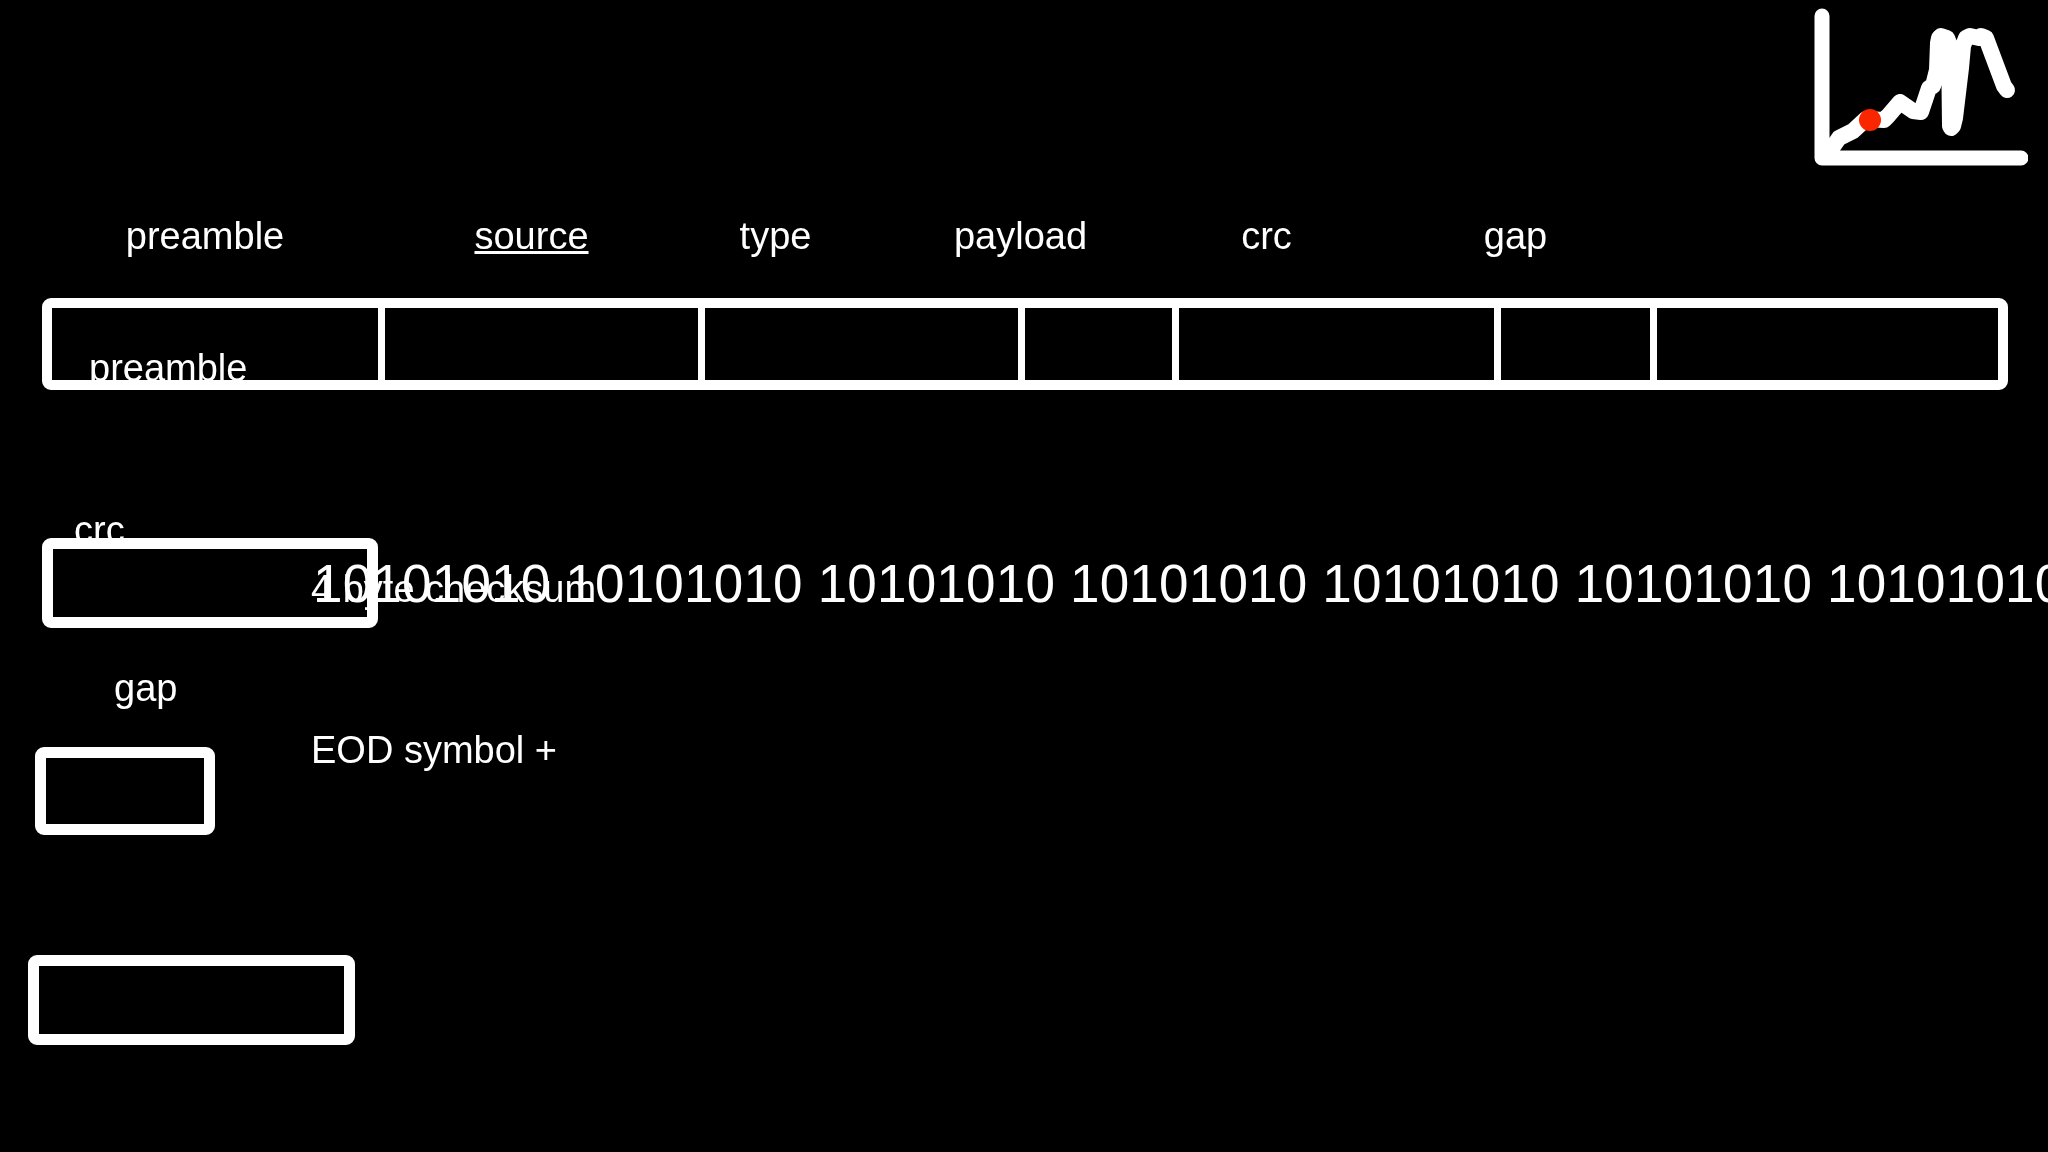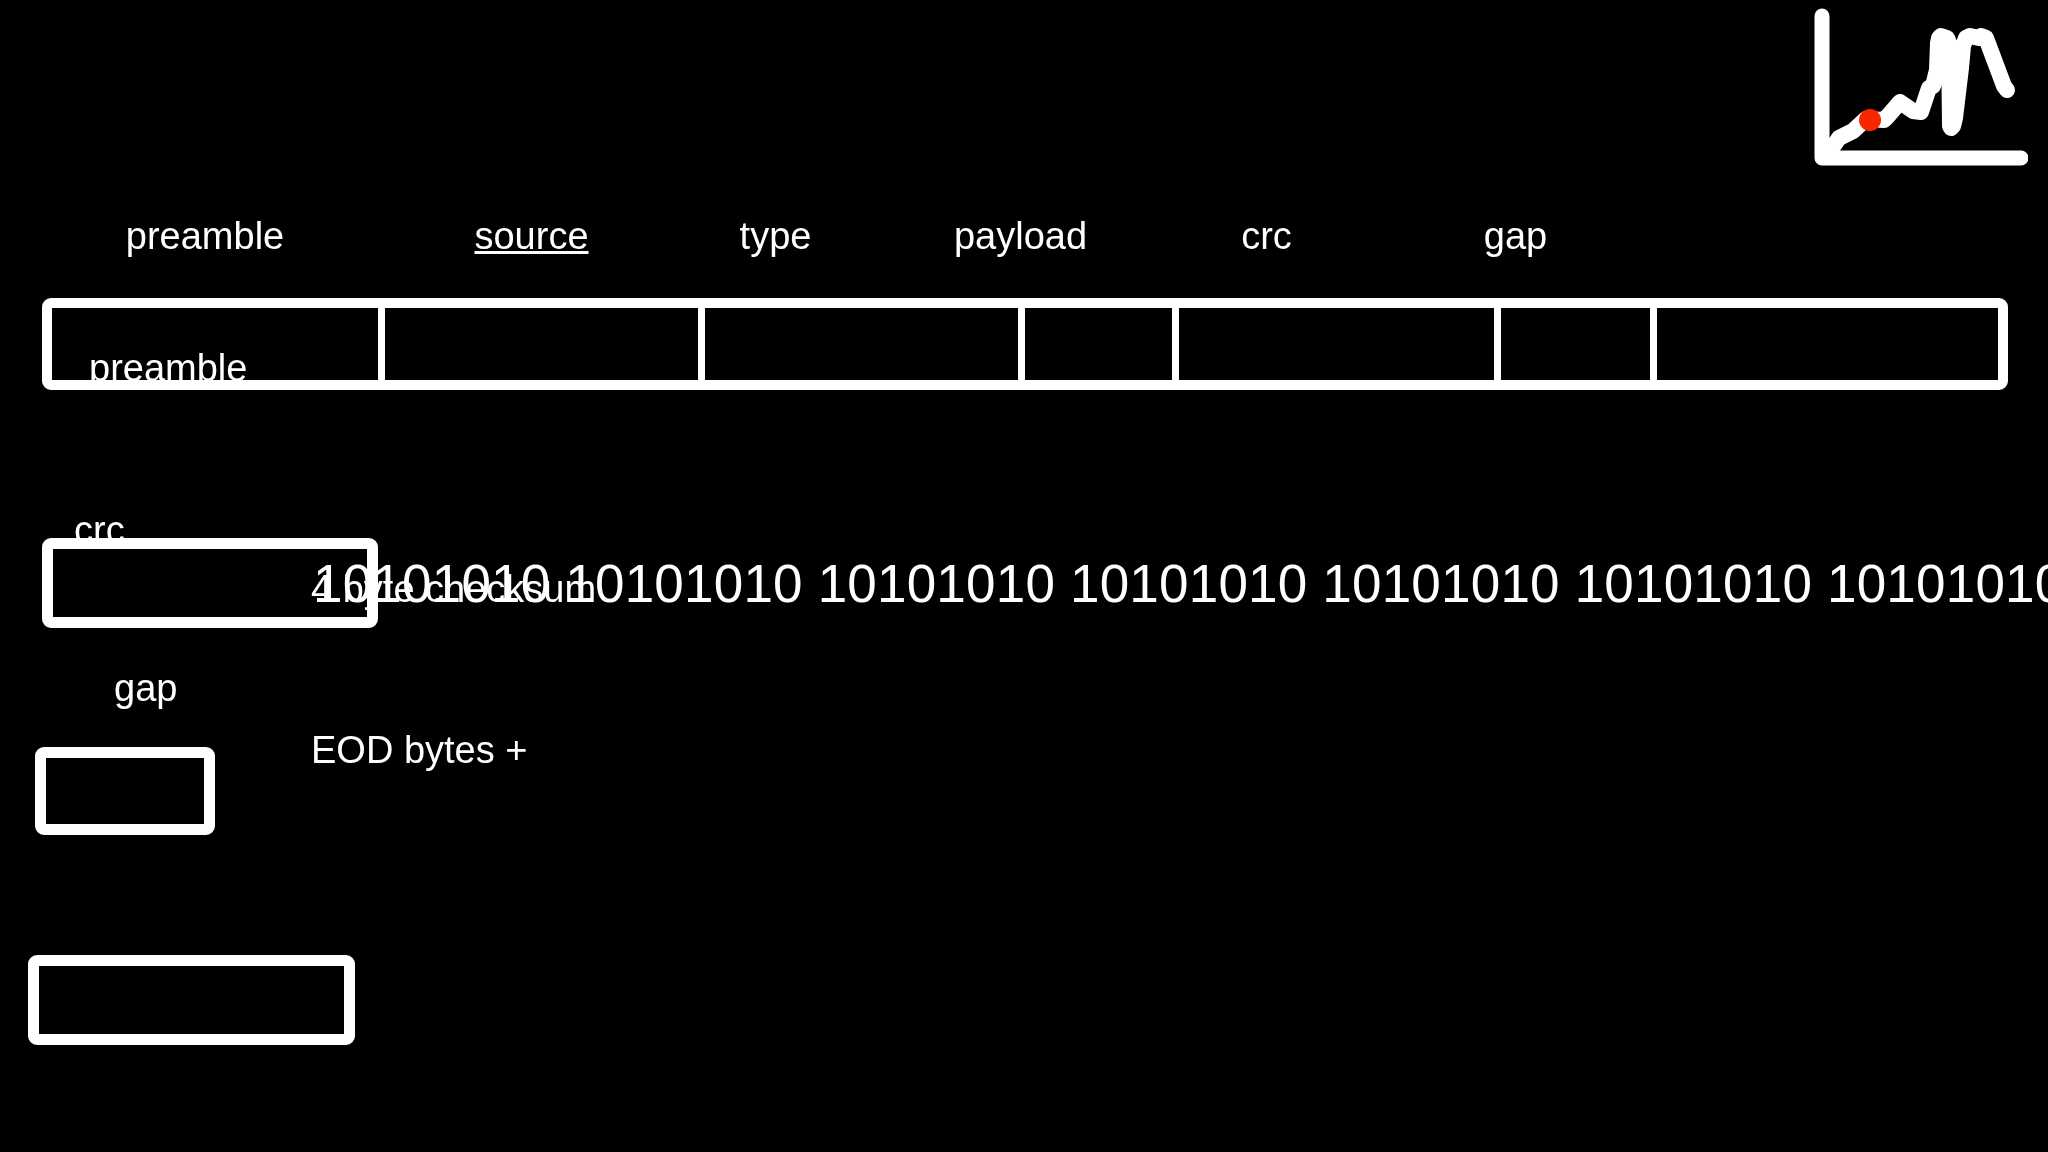--- a/index.html
+++ b/index.html
@@ -162,15 +162,15 @@
 <div class="detail-row">
   <div class="detail-title" id="detail-crc-title">crc</div>
   <div class="detail-box" id="detail-crc-box"></div>
   <div class="detail-text" id="detail-crc-text">4 byte checksum</div>
 </div>
 
 <div class="detail-row">
   <div class="detail-title" id="detail-gap-title">gap</div>
   <div class="detail-box" id="detail-gap-box"></div>
   <div class="detail-text" id="detail-gap-text">
-    <span class="gap-line">EOD bytes +</span>
+    <span class="gap-line">EOD symbol +</span>
   </div>
 </div>
 
 </body></html>

